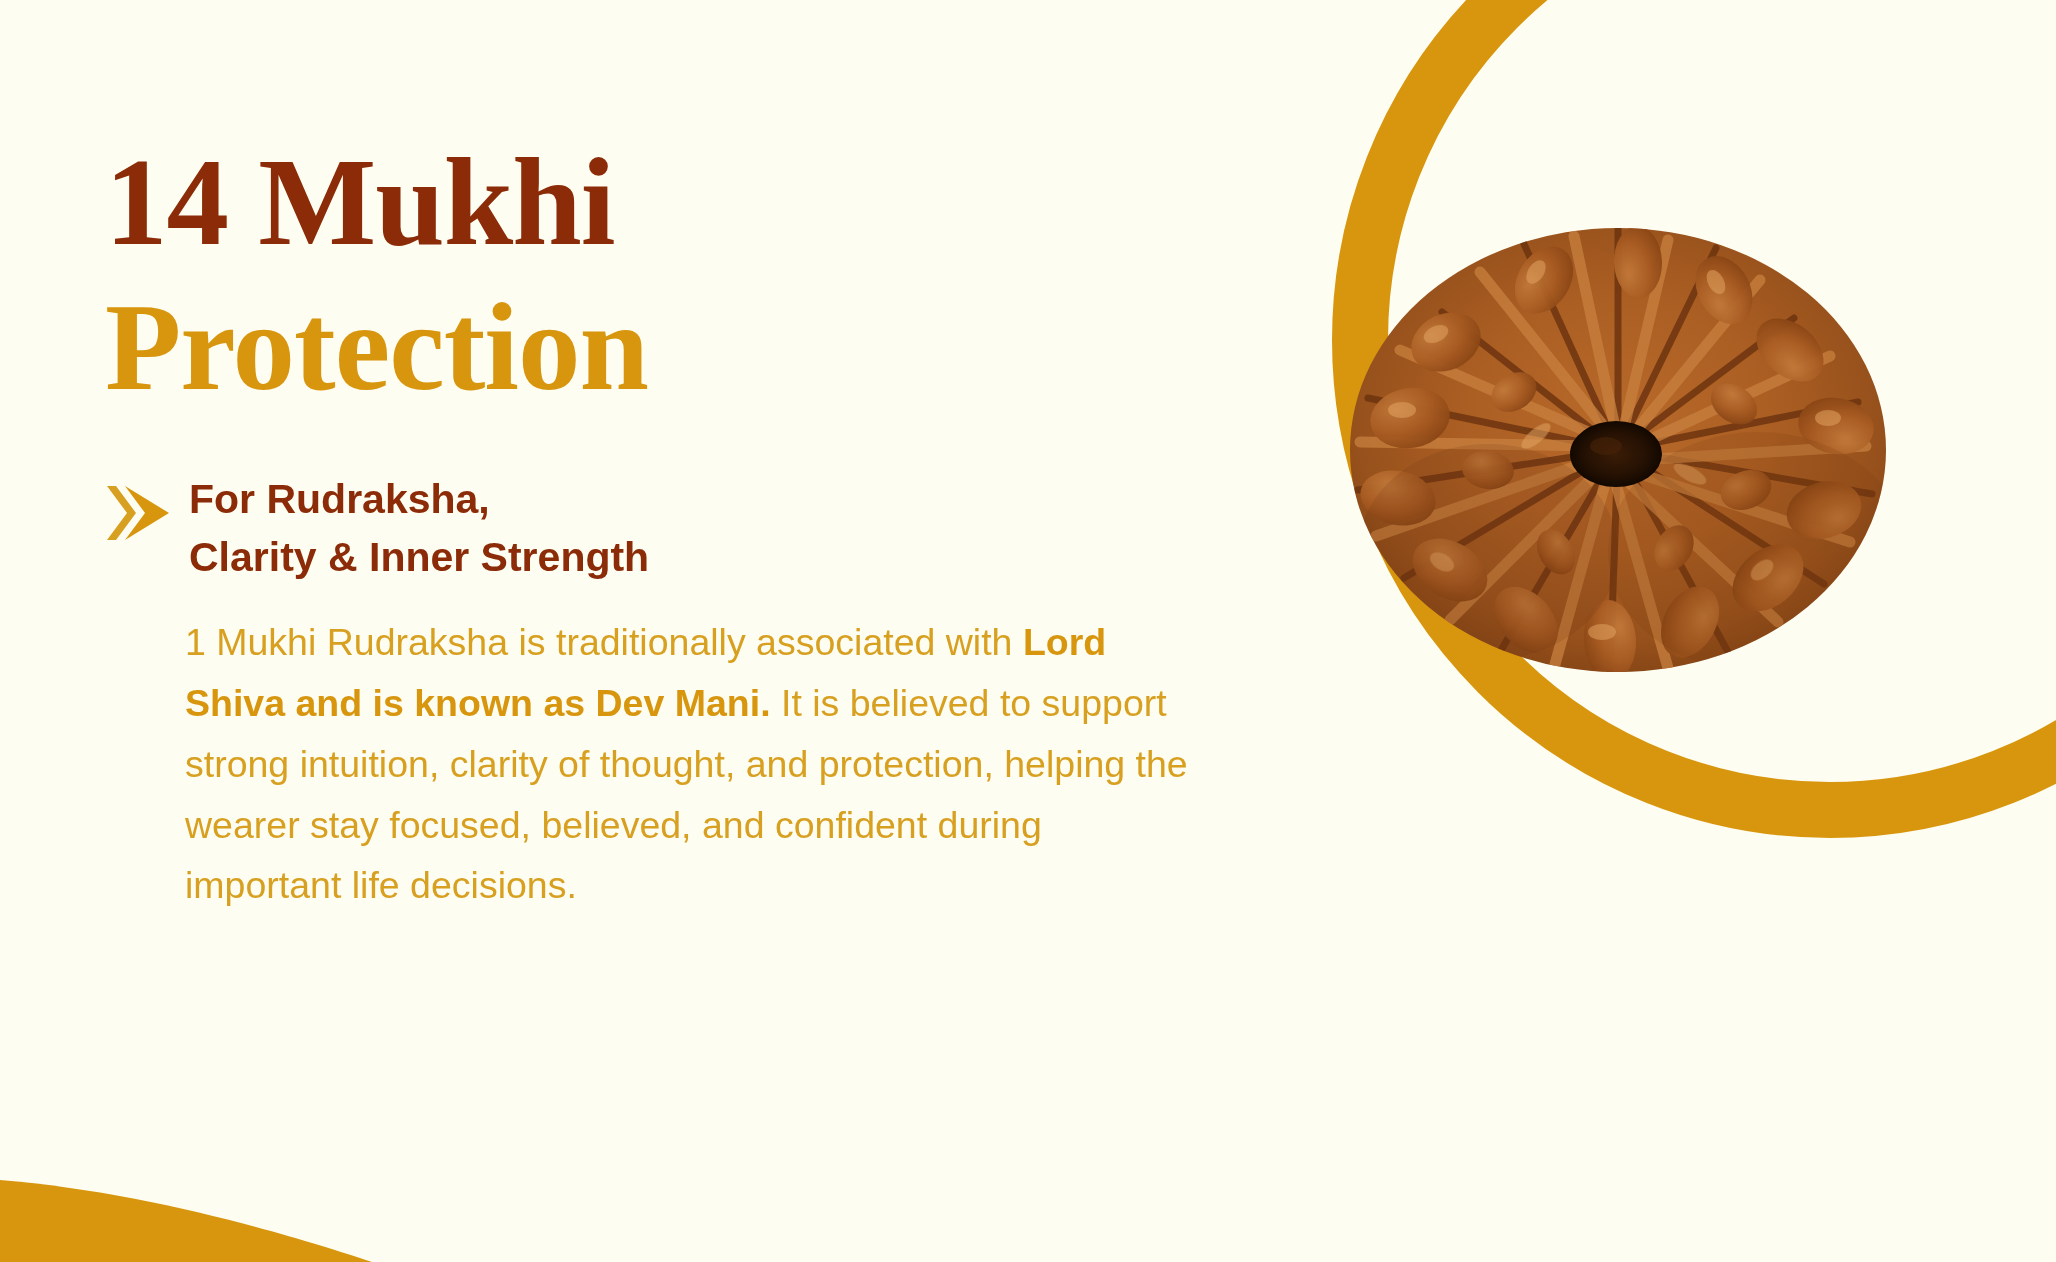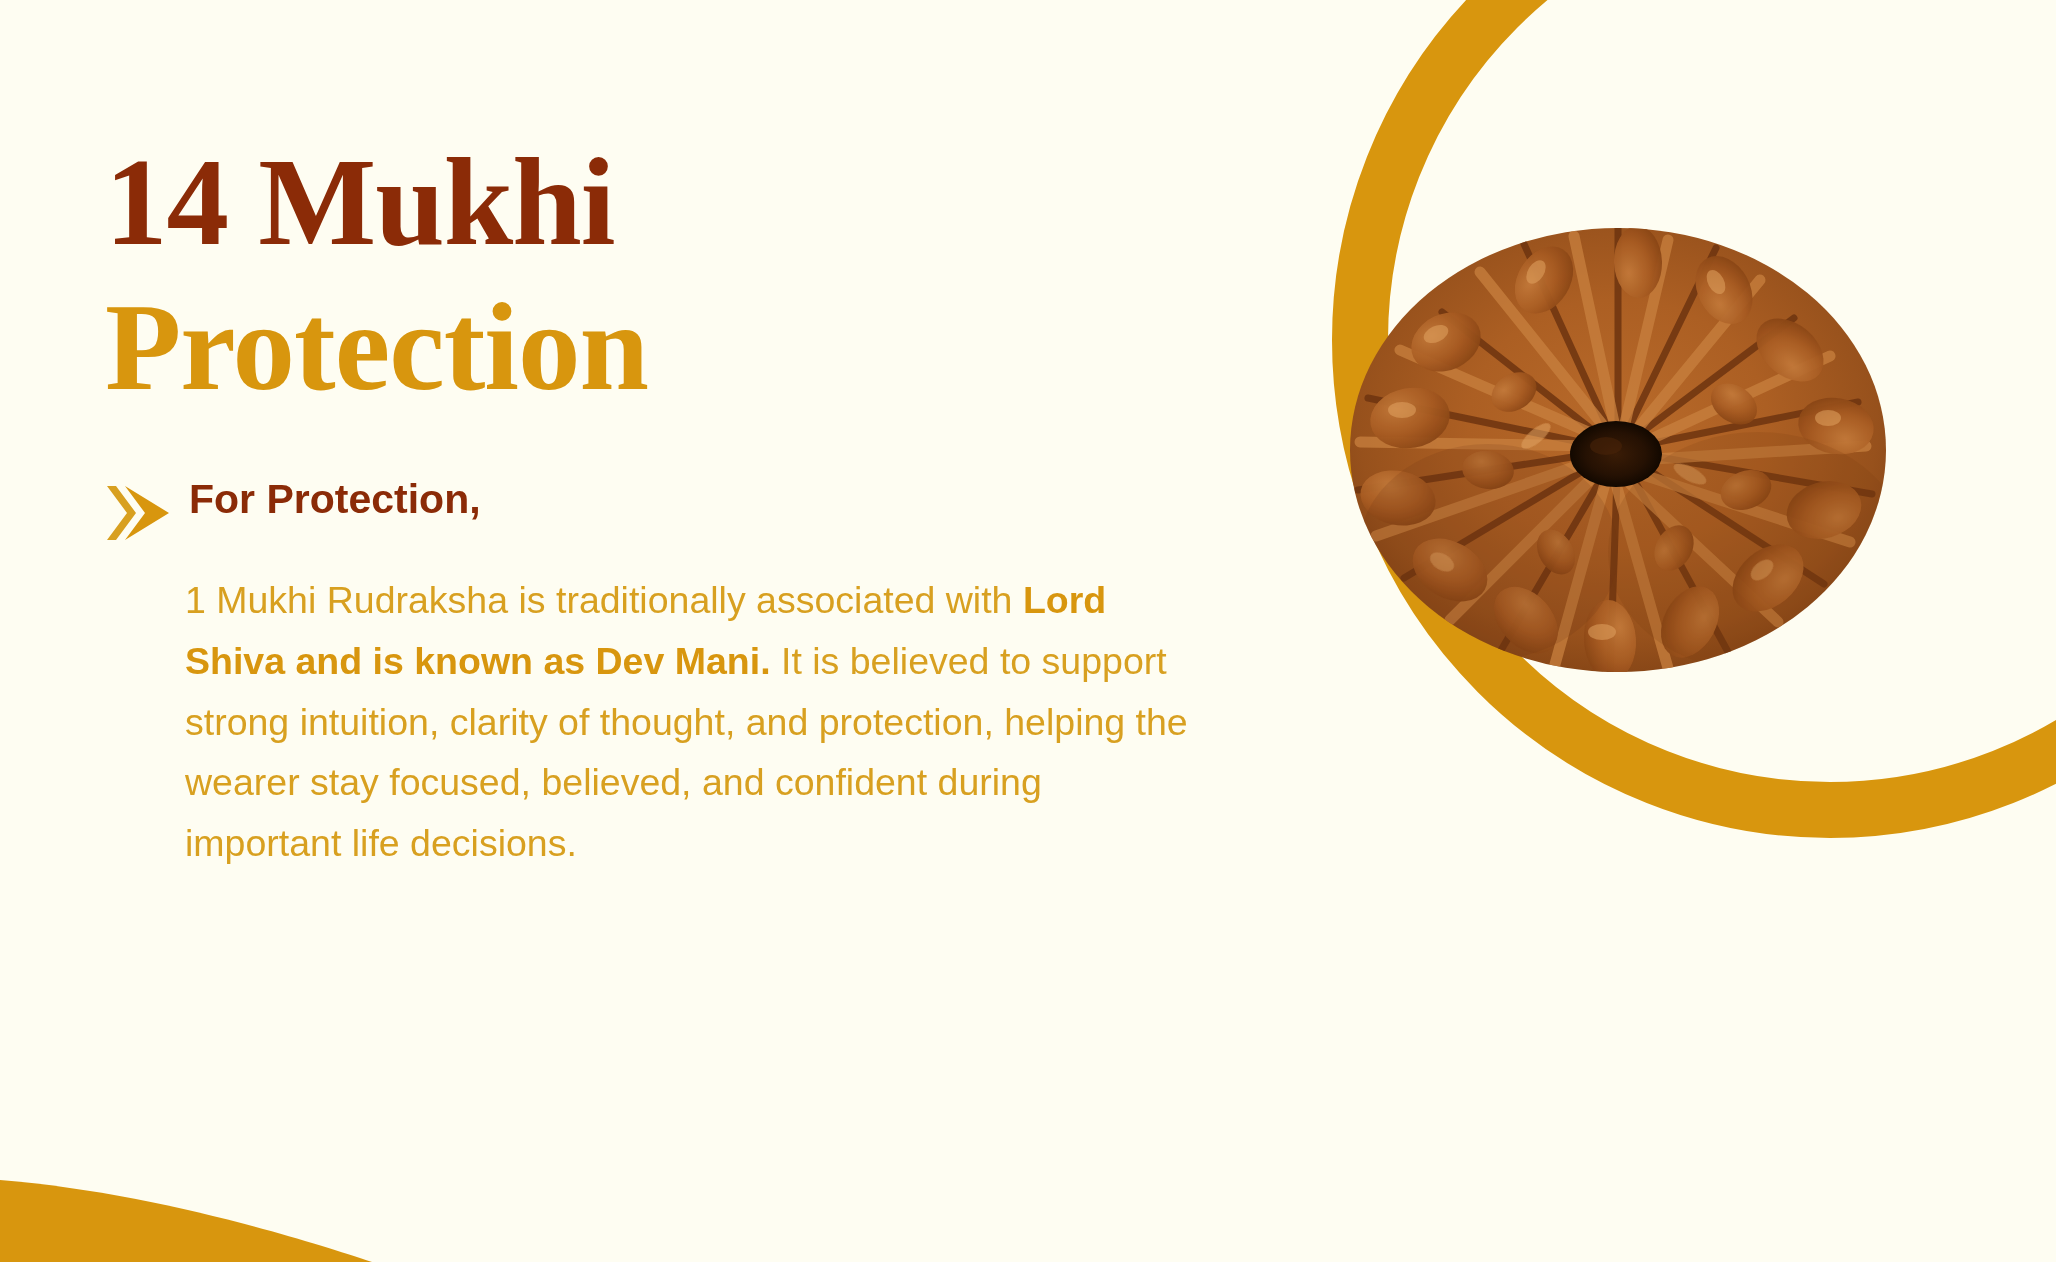--- a/index.html
+++ b/index.html
@@ -242,20 +242,21 @@
     <div class="sub-row">
       <span class="chev">
         <svg width="66" height="62" viewBox="0 0 66 62" xmlns="http://www.w3.org/2000/svg">
 
           <path d="M 2,4 L 22,31 L 2,58 L 11,58 L 31,31 L 11,4 Z" fill="#D8A020"></path>
 
           <path d="M 20,4 L 64,31 L 20,58 L 40,31 Z" fill="#D8960E"></path>
         </svg>
       </span>
       <div class="subhead">
-        <span class="l">For Protection,</span>
+        <span class="l">For Rudraksha,</span>
+        <span class="l">Clarity &amp; Inner Strength</span>
       </div>
     </div>
 
     <p class="body-text"><span>1 Mukhi Rudraksha is traditionally associated with </span><b>Lord Shiva and is known as Dev Mani.</b><span> It is believed to support strong intuition, clarity of thought, and protection, helping the wearer stay focused, believed, and confident during important life decisions.</span></p>
 
   </div>
 </div>
 
 </body></html>

